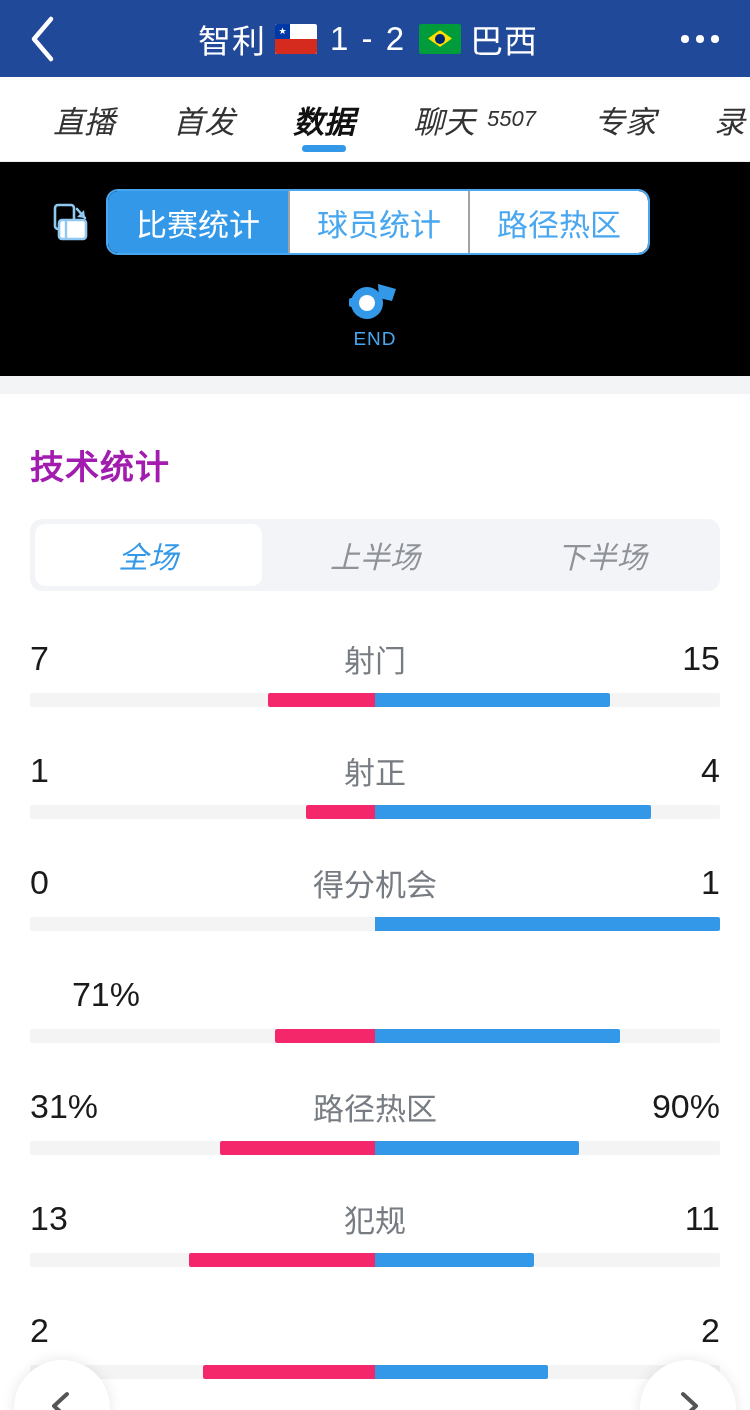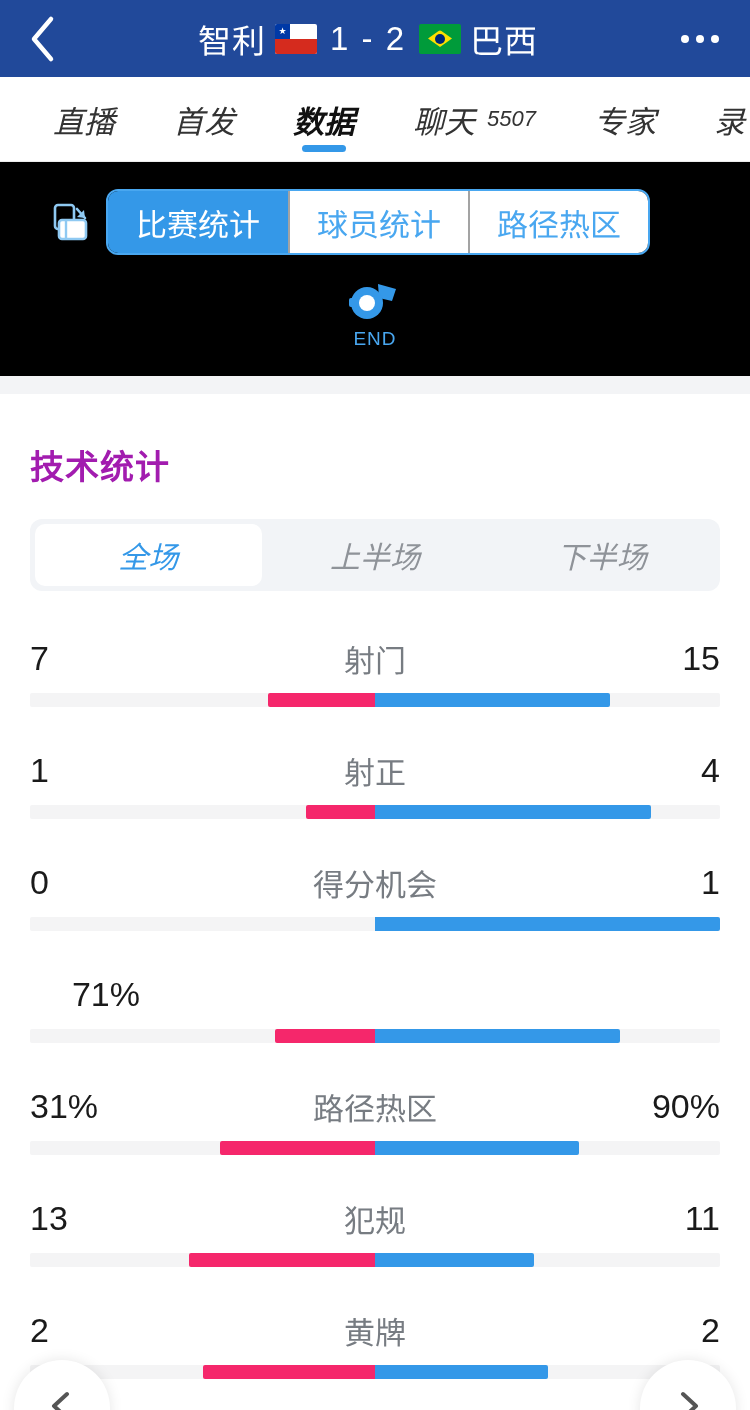--- a/index.html
+++ b/index.html
@@ -460,21 +460,20 @@
           <div class="stat-val right">11</div>
         </div>
         <div class="bar-track">
           <div class="bar-left" style="width: 27%; background: rgb(245, 39, 107);"></div>
           <div class="bar-right" style="width: 23%; background: rgb(52, 152, 232);"></div>
         </div>
       </div>
       <div class="stat-row">
         <div class="stat-head">
           <div class="stat-val">2</div>
-          <div class="stat-label">黄牌</div>
           <div class="stat-val right">2</div>
         </div>
         <div class="bar-track">
           <div class="bar-left" style="width: 25%; background: rgb(245, 39, 107);"></div>
           <div class="bar-right" style="width: 25%; background: rgb(52, 152, 232);"></div>
         </div>
       </div>
     </div>
 </div>
 

